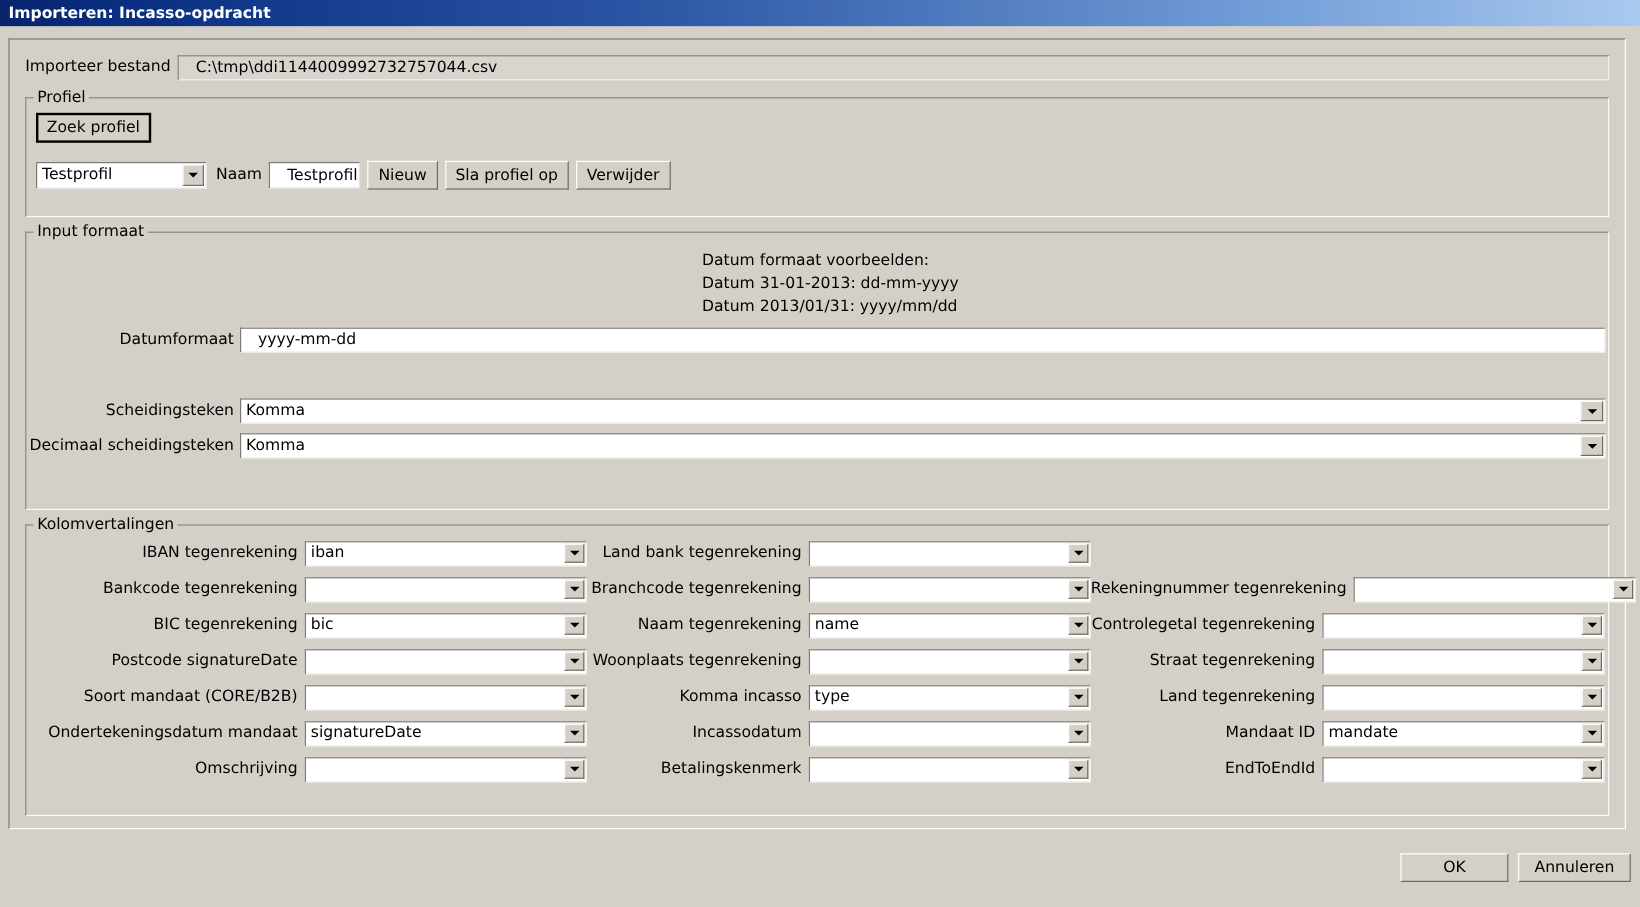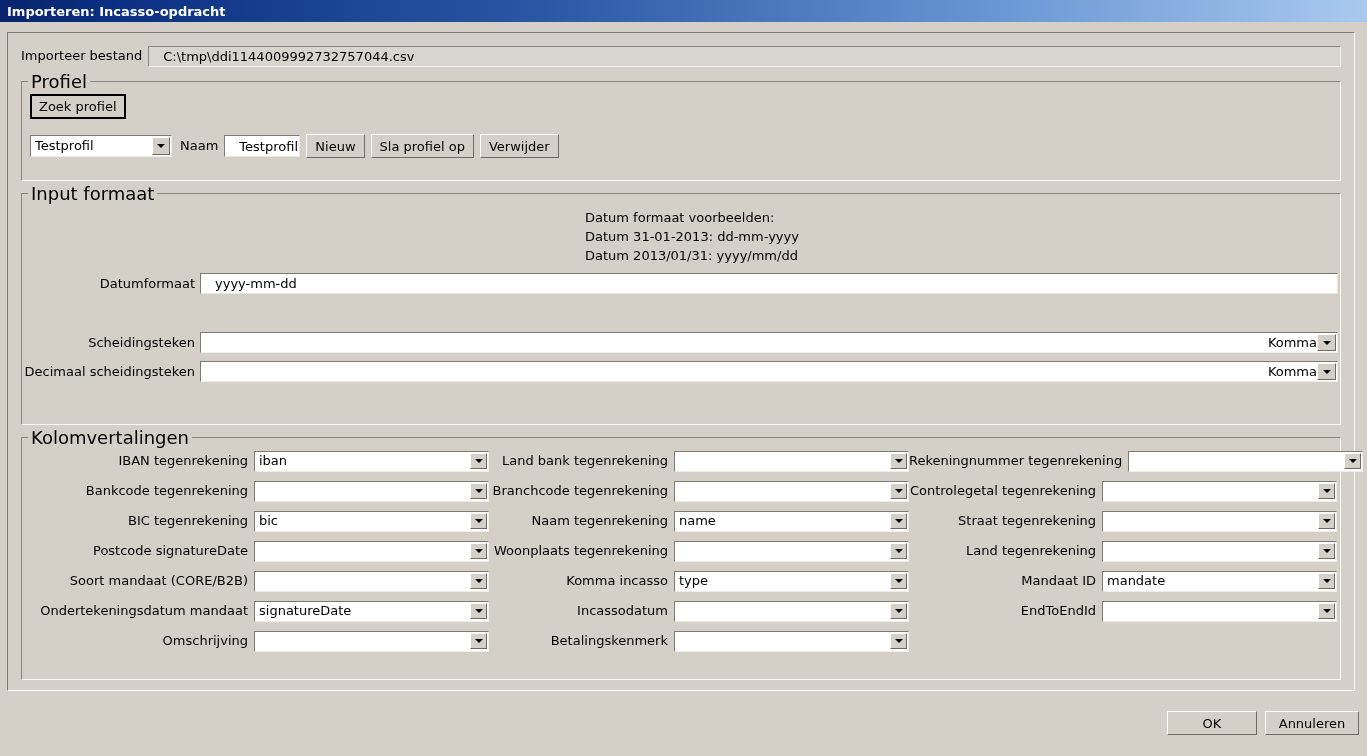--- a/index.html
+++ b/index.html
@@ -110,21 +110,21 @@
     border-right-color: #fbfaf8;
     border-bottom-color: #fbfaf8;
     box-sizing: border-box;
   }
   .group > .group-title {
     position: absolute;
     top: -8px;
     left: 6px;
     background: #d4d0c8;
     padding: 0 3px;
-    font-size: 18px;
+    font-size: 13px;
     line-height: 15px;
     white-space: nowrap;
   }
 
   
   .combo {
     background: #ffffff;
     border: 1px solid #7d7a73;
     border-right-color: #efedea;
     border-bottom-color: #efedea;
@@ -262,21 +262,20 @@
   #scheidingsteken-row .label, #decimaal-row .label {
     width: 178px;
     text-align: right;
     padding-right: 5px;
     box-sizing: border-box;
   }
   #scheidingsteken-row .combo, #decimaal-row .combo {
     flex: 1;
     height: 21px;
     margin-right: 2px;
-    text-align: right;
   }
 
   #group-kolom {
     left: 13px;
     top: 404px;
     width: 1320px;
     height: 243px;
   }
   .kolom-grid {
     position: absolute;
@@ -284,21 +283,21 @@
     top: 8px;
     width: 1318px;
     display: flex;
   }
   .kolom-col {
     display: flex;
     flex-direction: column;
   }
   .kolom-col.c1 { width: 467px; }
   .kolom-col.c2 { width: 420px; }
-  .kolom-col.c3 { width: 428px; }
+  .kolom-col.c3 { width: 428px; justify-content: flex-end; }
 
   .kolom-row {
     display: flex;
     align-items: center;
     height: 30px;
   }
   .kolom-row .label {
     text-align: right;
     padding-right: 6px;
     box-sizing: border-box;

